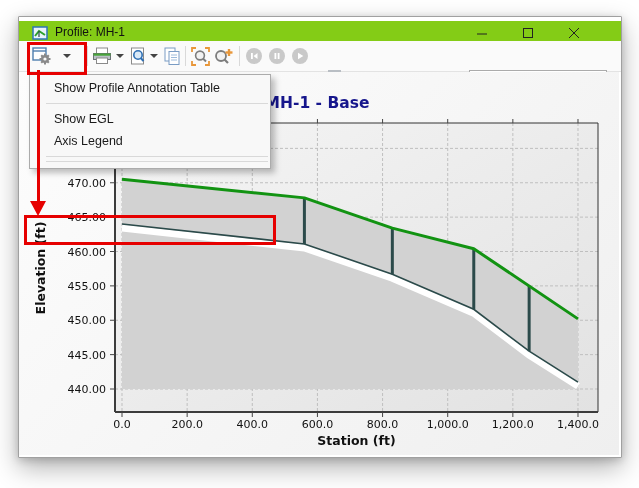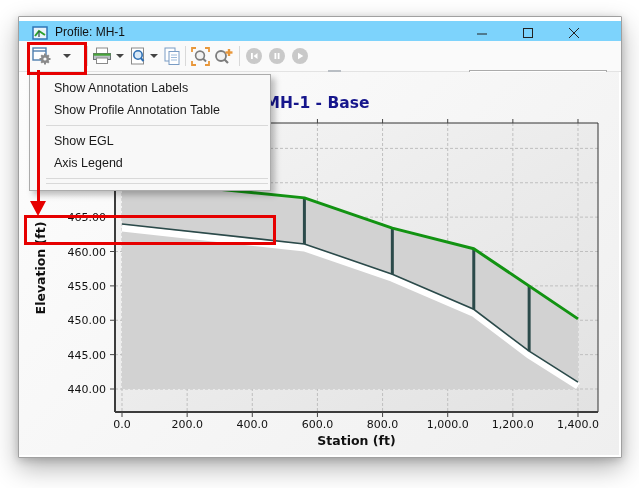--- a/index.html
+++ b/index.html
@@ -2,21 +2,21 @@
 <html><head>
 <meta charset="utf-8">
 <style>
   html,body{margin:0;padding:0;background:#fff;}
   #canvas{position:relative;width:639px;height:488px;background:#ffffff;overflow:hidden;
           font-family:"Liberation Sans",sans-serif;}
   
   .window{position:absolute;left:18px;top:16px;width:602px;height:440px;background:#ffffff;
           border:1px solid #a0a0a0;border-radius:1px;
           box-shadow:0 10px 26px rgba(0,0,0,.30),0 2px 8px rgba(0,0,0,.18);}
-  .titlebar{position:absolute;left:0;top:4px;right:0;height:24px;background:#7dd3fc;padding-left:48px;}
+  .titlebar{position:absolute;left:0;top:4px;right:0;height:24px;background:#84cc16;padding-left:48px;}
   .title-icon{position:absolute;left:13px;top:4px;width:16px;height:16px;}
   .title-text{position:absolute;left:36px;top:4px;font-size:12px;color:#111;}
   .win-btns{position:absolute;right:24px;top:0;height:24px;display:flex;}
   .win-btn{width:46px;height:24px;display:flex;align-items:center;justify-content:center;color:#222;}
   
   .toolbar{position:absolute;left:0;top:24px;right:0;height:30px;background:#fafafa;
            border-bottom:1px solid #e3e3e3;}
   .tb{position:absolute;top:3px;height:24px;display:flex;align-items:center;justify-content:center;}
   .tb-sep{position:absolute;top:5px;width:1px;height:20px;background:#d9d9d9;}
   .drop-arrow{width:0;height:0;border-left:4px solid transparent;border-right:4px solid transparent;
@@ -278,21 +278,20 @@
           <line x1="91" y1="110.75" x2="96" y2="110.75" stroke="#444" stroke-width="1"></line>
           <text x="87" y="114.75" text-anchor="end" font-size="11px" fill="#111" font-family="DejaVu Sans, sans-serif">470.00</text>
           <line x1="91" y1="76.375" x2="96" y2="76.375" stroke="#444" stroke-width="1"></line>
           <text x="87" y="80.375" text-anchor="end" font-size="11px" fill="#111" font-family="DejaVu Sans, sans-serif">475.00</text>
           <text x="337.5" y="373" text-anchor="middle" font-size="12.5px" font-weight="bold" fill="#111" font-family="DejaVu Sans, sans-serif">Station (ft)</text>
           <text x="26" y="196" text-anchor="middle" font-size="12.5px" font-weight="bold" fill="#111" font-family="DejaVu Sans, sans-serif" transform="rotate(-90 26 196)">Elevation (ft)</text>
           <text x="298" y="36" text-anchor="middle" font-size="15.5px" font-weight="bold" fill="#16168c" font-family="DejaVu Sans, sans-serif">MH-1 - Base</text>
         </svg>
 
       <div class="menu" id="menu">
-          <div class="menu-item">Show Annotation Labels</div>
           <div class="menu-item">Show Profile Annotation Table</div>
           <div class="menu-sep"></div>
           <div class="menu-item">Show EGL</div>
           <div class="menu-item">Axis Legend</div>
           <div class="menu-sep"></div>
           <div class="menu-sep"></div>
         </div>
     </div>
 
     <div class="overlay">

